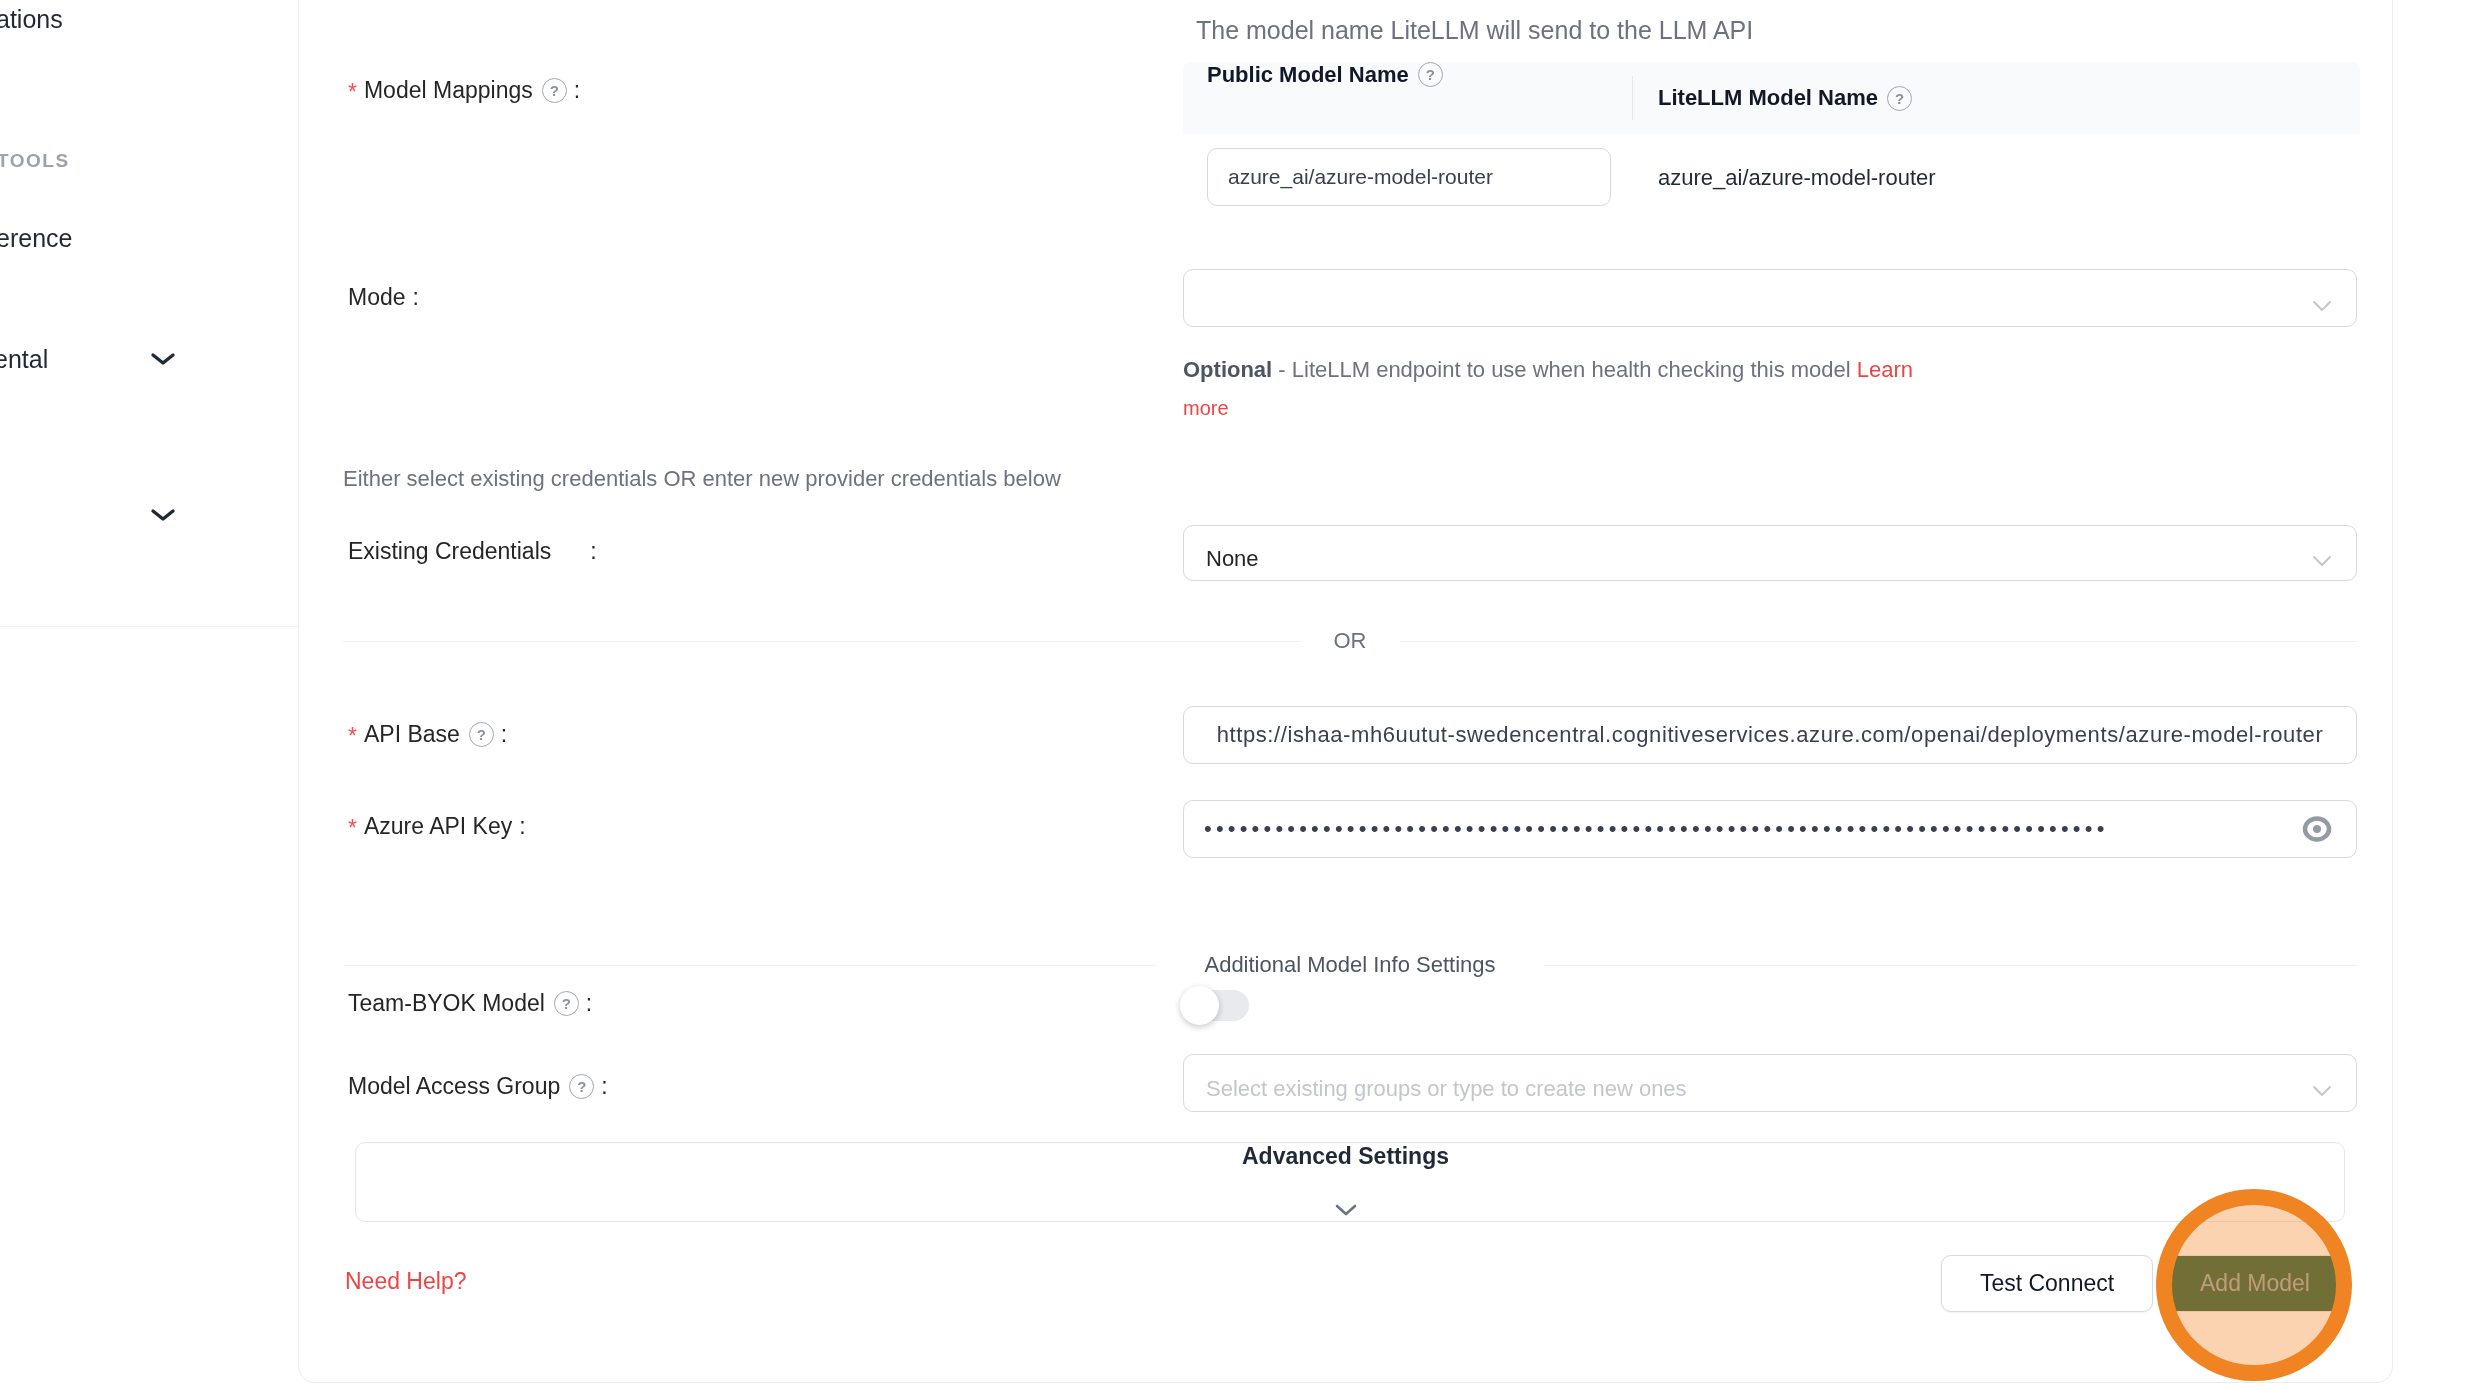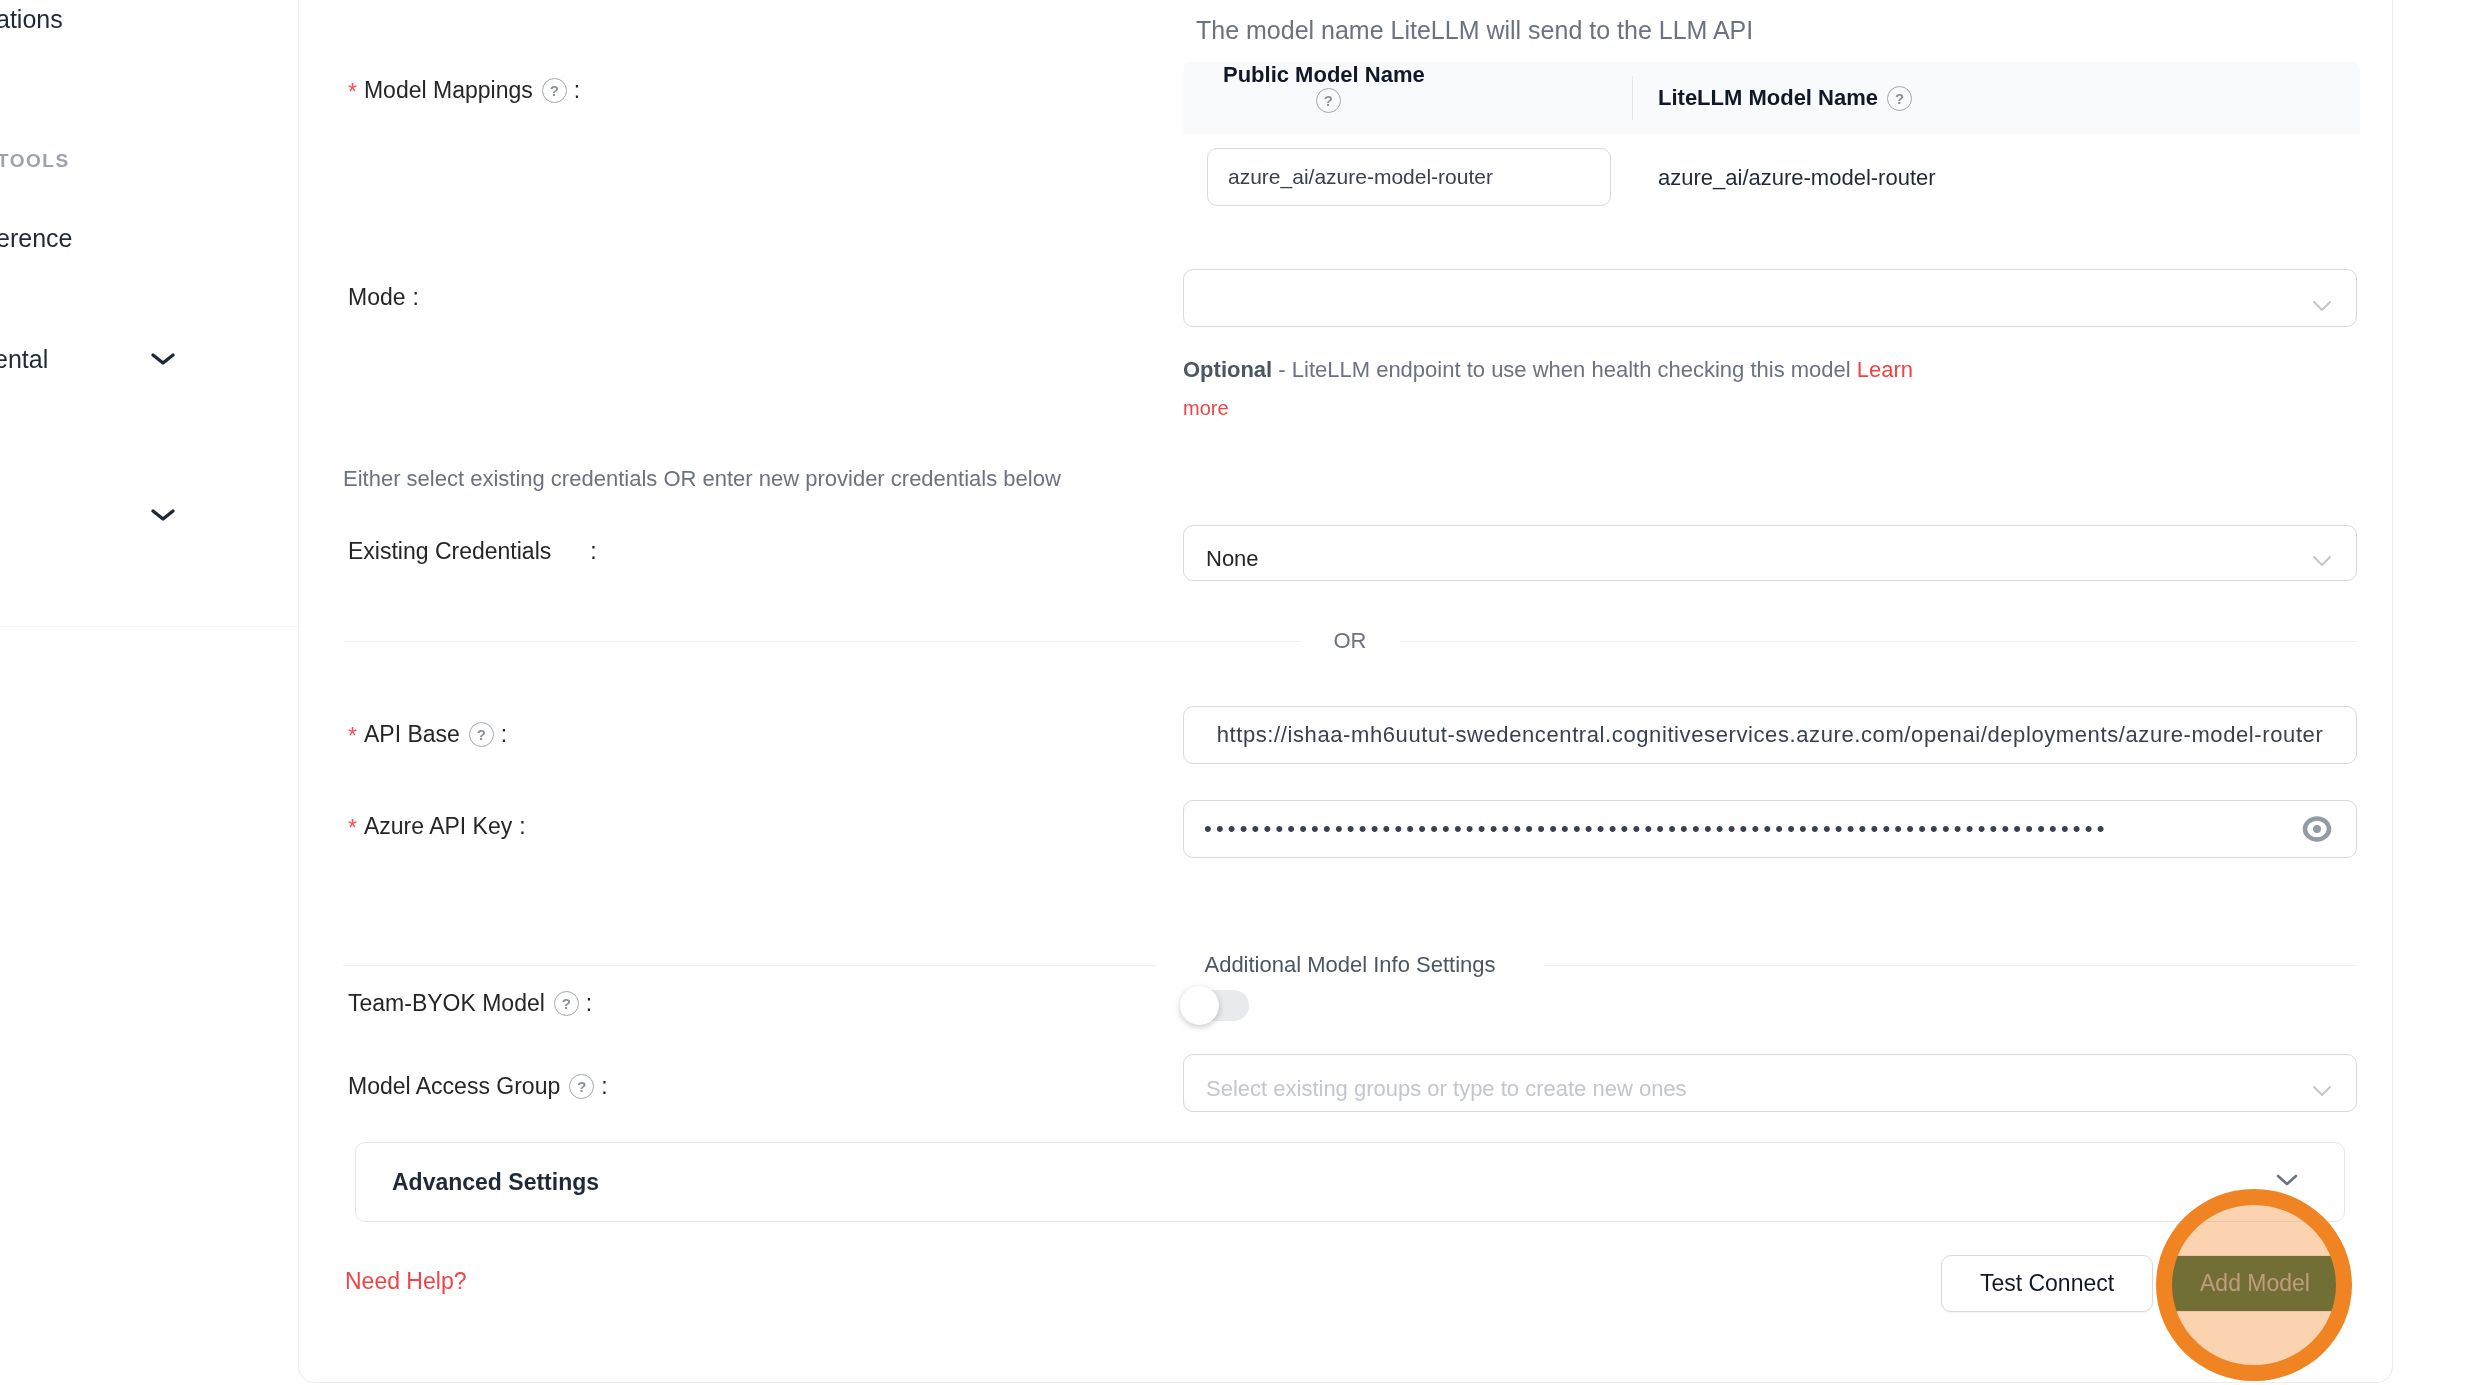--- a/index.html
+++ b/index.html
@@ -36,39 +36,39 @@
   }
   .control .sel-arrow{position:absolute;right:24px;top:50%;transform:translateY(-50%);width:20px;height:12px;}
   .placeholder{color:#c2c6cd;}
   .muted{color:#6b7280;}
   .divider-row{position:absolute;left:343px;width:2014px;display:flex;align-items:center;gap:33px;
     font-size:22px;color:#6b7280;white-space:nowrap;}
   .divider-row .line{flex:1;height:1px;background:#f0f0f0;}
   
   .mm-table{position:absolute;left:1183px;top:62px;width:1177px;}
   .mm-head{height:72px;background:#f9fafb;border-radius:8px 8px 0 0;position:relative;}
-  .mm-head .h1{position:absolute;left:40px;top:0;height:72px;display:flex;align-items:center;font-weight:700;font-size:22px;color:#111827;flex-direction:column;}
+  .mm-head .h1{position:absolute;left:24px;top:0;height:72px;display:flex;font-weight:700;font-size:22px;color:#111827;}
   .mm-head .h2{position:absolute;left:475px;top:0;height:72px;display:flex;align-items:center;font-weight:700;font-size:22px;color:#111827;}
   .mm-col-divider{position:absolute;left:449px;top:14px;height:44px;width:1px;background:#e5e7eb;}
   .mm-input{position:absolute;left:1207px;top:148px;width:404px;height:58px;border:1px solid #d9d9d9;border-radius:10px;
     box-sizing:border-box;display:flex;align-items:center;padding:0 20px;font-size:21px;color:#374151;background:#fff;white-space:nowrap;overflow:hidden;}
   .mm-cell2{position:absolute;left:1658px;top:150px;height:56px;display:flex;align-items:center;font-size:22px;color:#1f2937;}
   
   .text-input{position:absolute;left:1183px;width:1174px;height:58px;border:1px solid #d9d9d9;border-radius:10px;
     box-sizing:border-box;display:flex;align-items:center;padding:0 20px;background:#fff;overflow:hidden;white-space:nowrap;}
   .url-text{font-size:22px;color:#374151;letter-spacing:0.6px;}
   .dots{font-size:22px;color:#374151;letter-spacing:4.2px;overflow:hidden;white-space:nowrap;width:900px;}
   .eye-wrap{position:absolute;right:22px;top:50%;transform:translateY(-50%);width:34px;height:26px;}
   
   .switch{position:absolute;left:1183px;top:990px;width:66px;height:31px;border-radius:17px;background:#e9eaee;}
   .switch .knob{position:absolute;left:-3px;top:-4px;width:39px;height:39px;border-radius:50%;background:#fff;
     box-shadow:0 2px 6px rgba(0,0,0,0.22);}
   
   .advanced-box{position:absolute;left:355px;top:1142px;width:1990px;height:80px;border:1px solid #e5e7eb;
-    border-radius:10px;background:#fff;box-sizing:border-box;display:flex;align-items:center;padding:0 45px 0 36px;}
+    border-radius:10px;background:#fff;box-sizing:border-box;display:flex;align-items:center;padding:0 45px 0 36px;flex-direction:column;}
   .advanced-box .title{font-weight:700;font-size:23px;color:#1f2937;flex:1;}
   
   .link{color:#ef4444;font-size:23px;font-weight:500;white-space:nowrap;}
   .btn{position:absolute;height:57px;border-radius:10px;box-sizing:border-box;display:flex;align-items:center;justify-content:center;
     font-size:23px;white-space:nowrap;}
   .btn-default{background:#fff;border:1px solid #d9d9d9;color:#111827;box-shadow:0 1px 2px rgba(0,0,0,0.05);}
   .btn-ghost{background:#14532d;border:1px solid #e5e7eb;color:#9aa0a8;}
   .annotation-circle{position:absolute;left:2156px;top:1189px;width:196px;height:192px;border-radius:50%;
     border:16px solid #f08322;background:rgba(245,150,66,0.42);box-sizing:border-box;z-index:6;}
 </style>

